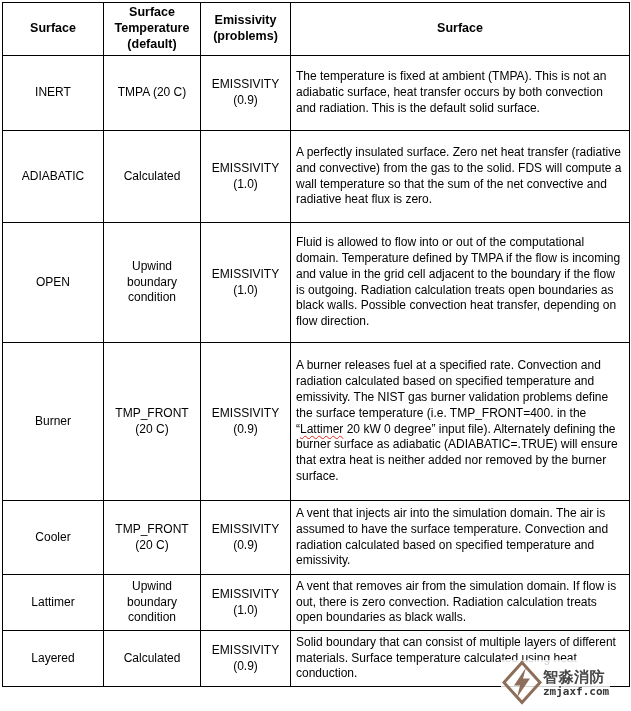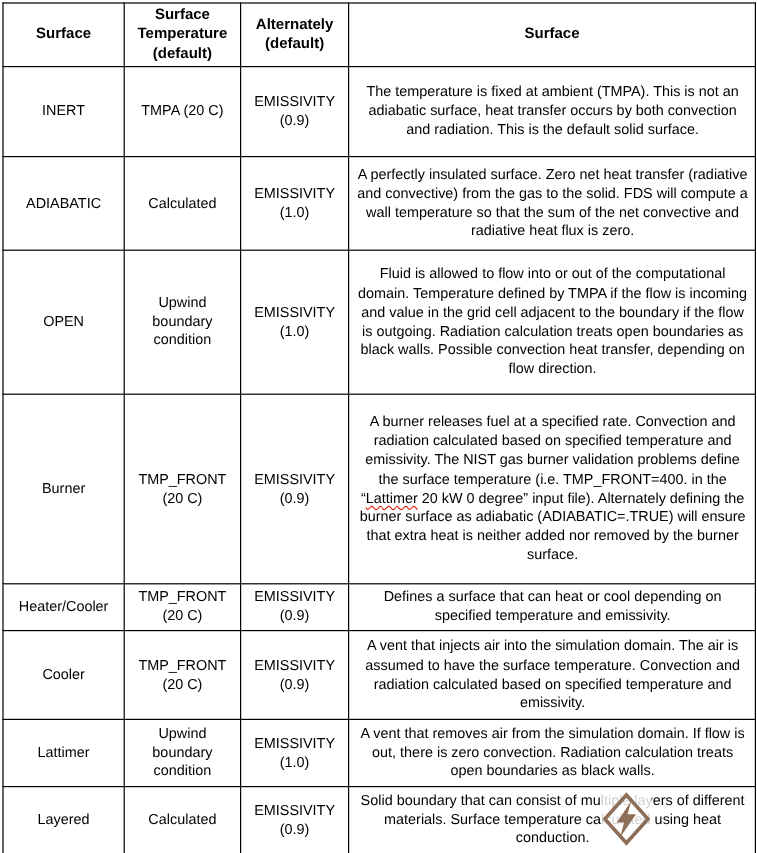--- a/index.html
+++ b/index.html
@@ -33,25 +33,25 @@
     font-weight: bold;
     text-align: center;
     padding: 2px 3px;
     height: 53px;
   }
   td.c-surface, td.c-temp, td.c-emis {
     text-align: center;
     padding: 2px 3px;
   }
   td.c-comment {
-    text-align: center;
+    text-align: left;
     padding: 2px 4px 2px 5px;
   }
   tr.r0 td { height: 75px; }
-  tr.r1 td { height: 78px; }
+  tr.r1 td { height: 92px; }
   tr.r2 td { height: 120px; }
   tr.r3 td { height: 158px; }
   tr.r4 td { height: 39px; }
   tr.r5 td { height: 74px; }
   tr.r6 td { height: 56px; }
   tr.r7 td { height: 56px; }
 
   .misspelled {
     text-decoration-line: underline;
     text-decoration-style: wavy;
@@ -99,21 +99,21 @@
     <colgroup>
       <col style="width:101px">
       <col style="width:97px">
       <col style="width:90px">
       <col style="width:339px">
     </colgroup>
     <thead>
       <tr>
         <th>Surface</th>
         <th>Surface Temperature (default)</th>
-        <th>Alternately (default)</th>
+        <th>Emissivity (problems)</th>
         <th>Surface</th>
       </tr>
     </thead>
     <tbody>
       <tr class="r0">
         <td class="c-surface">INERT</td>
         <td class="c-temp">TMPA (20 C)</td>
         <td class="c-emis">EMISSIVITY (0.9)</td>
         <td class="c-comment">The temperature is fixed at ambient (TMPA). This is not an adiabatic surface, heat transfer occurs by both convection and radiation. This is the default solid surface.</td>
       </tr>
@@ -128,26 +128,20 @@
         <td class="c-temp">Upwind boundary condition</td>
         <td class="c-emis">EMISSIVITY (1.0)</td>
         <td class="c-comment">Fluid is allowed to flow into or out of the computational domain. Temperature defined by TMPA if the flow is incoming and value in the grid cell adjacent to the boundary if the flow is outgoing. Radiation calculation treats open boundaries as black walls. Possible convection heat transfer, depending on flow direction.</td>
       </tr>
       <tr class="r3">
         <td class="c-surface">Burner</td>
         <td class="c-temp">TMP_FRONT (20 C)</td>
         <td class="c-emis">EMISSIVITY (0.9)</td>
         <td class="c-comment"><span>A burner releases fuel at a specified rate. Convection and radiation calculated based on specified temperature and emissivity. The NIST gas burner validation problems define the surface temperature (i.e. TMP_FRONT=400. in the “</span><span class="misspelled">Lattimer</span><span> 20 kW 0 degree” input file). Alternately defining the burner surface as adiabatic (ADIABATIC=.TRUE) will ensure that extra heat is neither added nor removed by the burner surface.</span></td>
       </tr>
-      <tr class="r4">
-        <td class="c-surface">Heater/Cooler</td>
-        <td class="c-temp">TMP_FRONT (20 C)</td>
-        <td class="c-emis">EMISSIVITY (0.9)</td>
-        <td class="c-comment">Defines a surface that can heat or cool depending on specified temperature and emissivity.</td>
-      </tr>
       <tr class="r5">
         <td class="c-surface">Cooler</td>
         <td class="c-temp">TMP_FRONT (20 C)</td>
         <td class="c-emis">EMISSIVITY (0.9)</td>
         <td class="c-comment">A vent that injects air into the simulation domain. The air is assumed to have the surface temperature. Convection and radiation calculated based on specified temperature and emissivity.</td>
       </tr>
       <tr class="r6">
         <td class="c-surface">Lattimer</td>
         <td class="c-temp">Upwind boundary condition</td>
         <td class="c-emis">EMISSIVITY (1.0)</td>
@@ -160,15 +154,19 @@
         <td class="c-comment">Solid boundary that can consist of multiple layers of different materials. Surface temperature calculated using heat conduction.</td>
       </tr>
     </tbody>
   </table>
 
   <div class="watermark">
     <svg class="wm-logo" viewBox="0 0 40 44" xmlns="http://www.w3.org/2000/svg">
       <polygon points="20,2 38,22 20,42 2,22" fill="none" stroke="#8d6e58" stroke-width="3"></polygon>
       <path d="M 24,7 L 12,25 L 18,25 L 15,37 L 28,18 L 21,18 Z" fill="#8d6e58"></path>
     </svg>
+    <div class="wm-textcol">
+      <div class="wm-brand">智淼消防</div>
+      <div class="wm-url">zmjaxf.com</div>
+    </div>
   </div>
 
 </div>
 
 </body></html>

